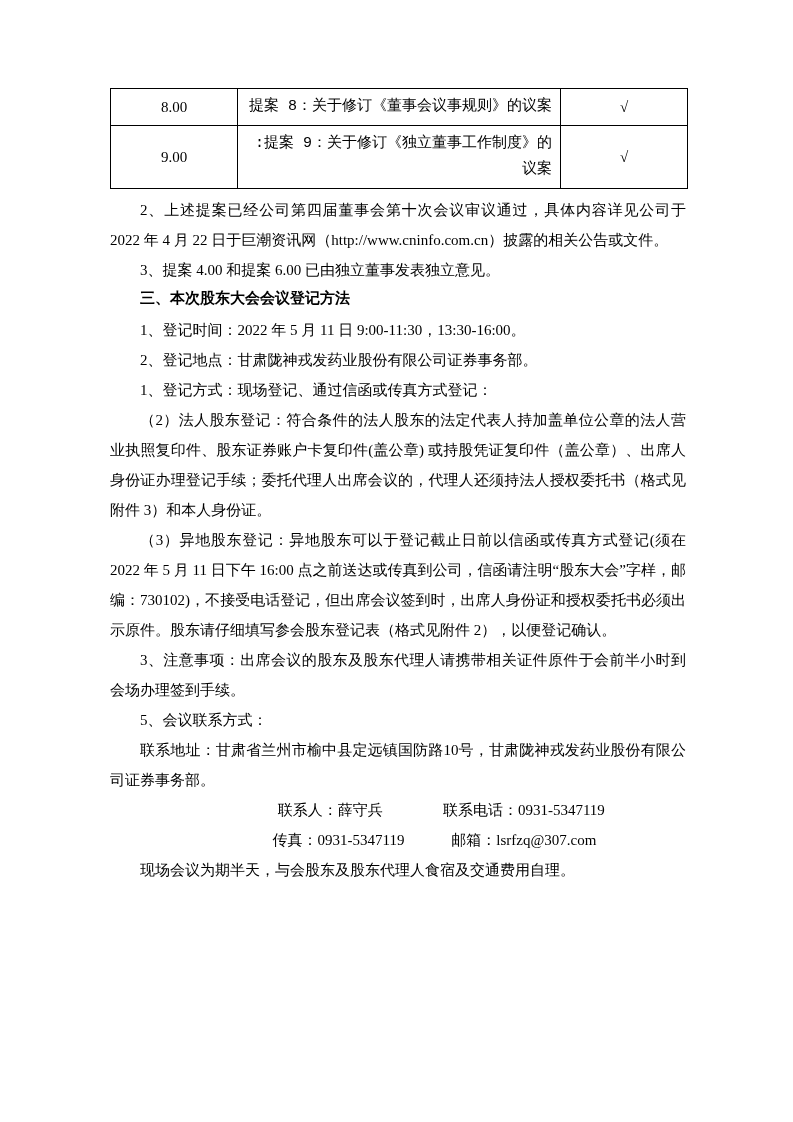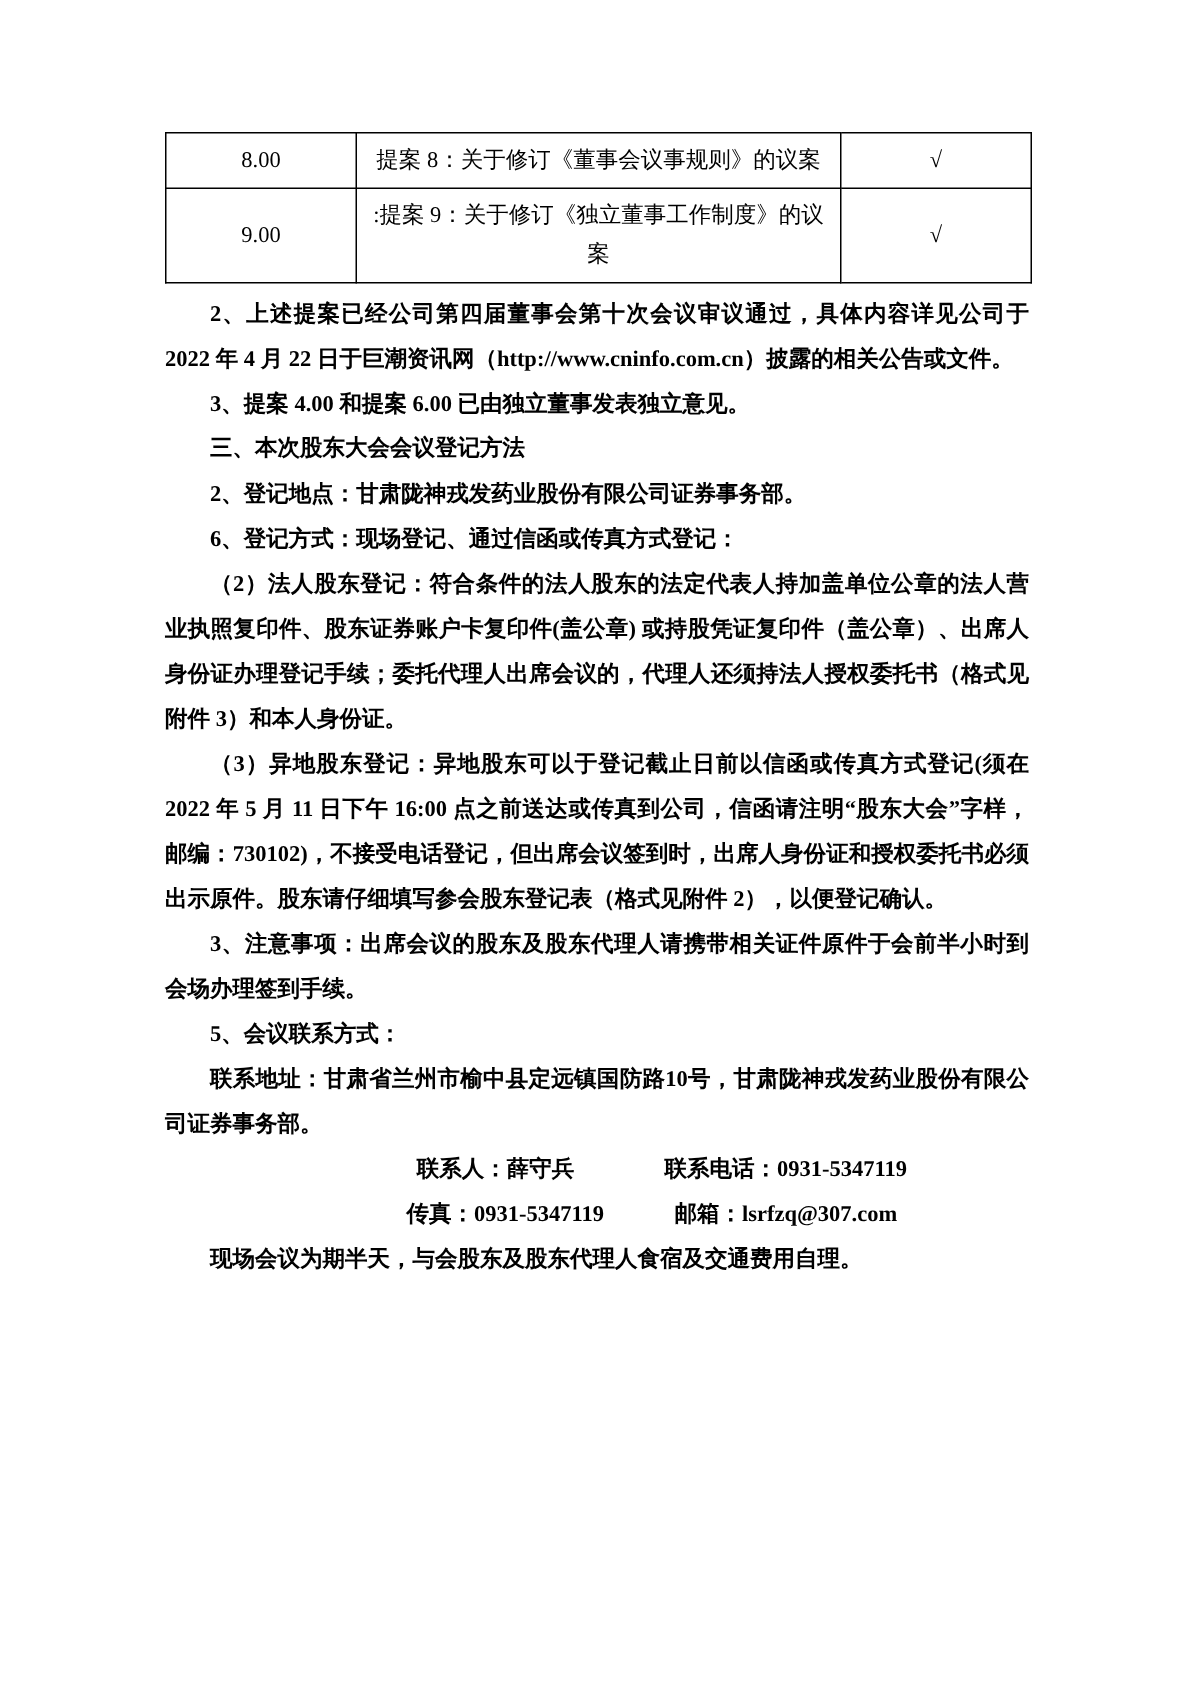--- a/index.html
+++ b/index.html
@@ -25,31 +25,30 @@
     width: 576px;
     table-layout: fixed;
   }
   table.proposal-table td {
     border: 1px solid #000000;
     padding: 5px 8px;
     line-height: 26px;
     vertical-align: middle;
   }
   td.col-num   { width: 110px; text-align: center; }
-  td.col-content { width: 306px; text-align: center; }
+  td.col-content { width: 306px; text-align: right; font-family: Liberation Mono, monospace; }
   td.col-vote  { width: 110px; text-align: center; }
   .body-text {
     margin-top: 6px;
   }
   p.para {
     margin: 0;
     line-height: 30px;
     text-align: justify;
     text-indent: 2em;
-    font-weight: bold;
   }
   p.para.heading {
     font-weight: bold;
     text-align: left;
     font-family: Liberation Mono, monospace;
   }
   p.para.contact {
     text-indent: 0;
     padding-left: 2em;
     text-align: center;
@@ -76,22 +75,23 @@
         <td class="col-content">:提案 9：关于修订《独立董事工作制度》的议案</td>
         <td class="col-vote">√</td>
       </tr>
     </tbody>
   </table>
 
   <div class="body-text">
     <p class="para">2、上述提案已经公司第四届董事会第十次会议审议通过，具体内容详见公司于 2022 年 4 月 22 日于巨潮资讯网（http://www.cninfo.com.cn）披露的相关公告或文件。</p>
     <p class="para">3、提案 4.00 和提案 6.00 已由独立董事发表独立意见。</p>
     <p class="para heading">三、本次股东大会会议登记方法</p>
+    <p class="para">1、登记时间：2022 年 5 月 11 日 9:00-11:30，13:30-16:00。</p>
     <p class="para">2、登记地点：甘肃陇神戎发药业股份有限公司证券事务部。</p>
-    <p class="para">6、登记方式：现场登记、通过信函或传真方式登记：</p>
+    <p class="para">1、登记方式：现场登记、通过信函或传真方式登记：</p>
     <p class="para">（2）法人股东登记：符合条件的法人股东的法定代表人持加盖单位公章的法人营业执照复印件、股东证券账户卡复印件(盖公章) 或持股凭证复印件（盖公章）、出席人身份证办理登记手续；委托代理人出席会议的，代理人还须持法人授权委托书（格式见附件 3）和本人身份证。</p>
     <p class="para">（3）异地股东登记：异地股东可以于登记截止日前以信函或传真方式登记(须在 2022 年 5 月 11 日下午 16:00 点之前送达或传真到公司，信函请注明“股东大会”字样，邮编：730102)，不接受电话登记，但出席会议签到时，出席人身份证和授权委托书必须出示原件。股东请仔细填写参会股东登记表（格式见附件 2），以便登记确认。</p>
     <p class="para">3、注意事项：出席会议的股东及股东代理人请携带相关证件原件于会前半小时到会场办理签到手续。</p>
     <p class="para">5、会议联系方式：</p>
     <p class="para">联系地址：甘肃省兰州市榆中县定远镇国防路10号，甘肃陇神戎发药业股份有限公司证券事务部。</p>
 
     <p class="para contact">
       <span class="c-left">联系人：薛守兵</span>
       <span class="c-right">联系电话：0931-5347119</span>
     </p>

